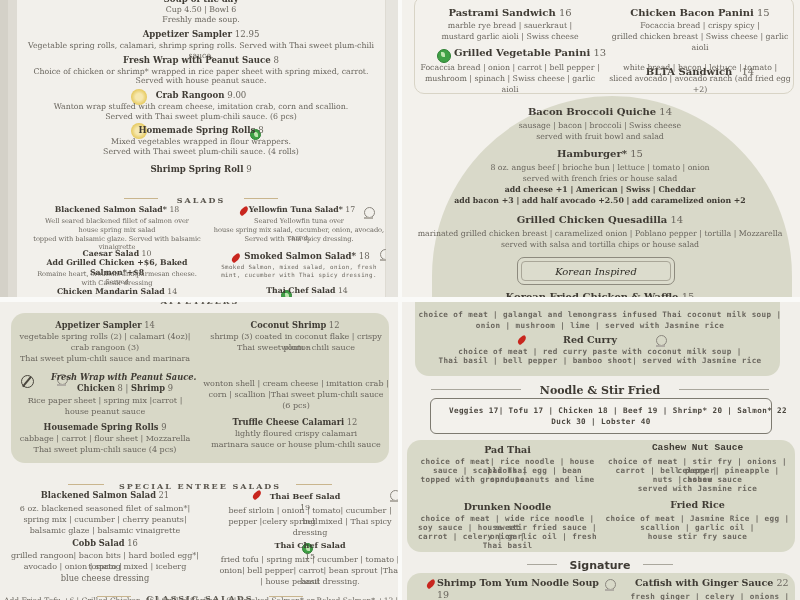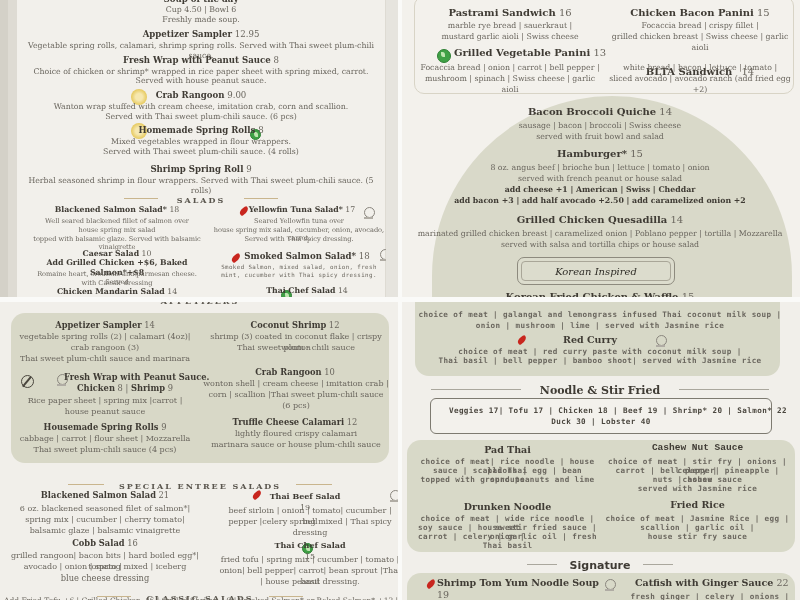--- a/index.html
+++ b/index.html
@@ -100,21 +100,20 @@
       <span class="t">Homemade Spring Rolls</span>
       <span class="p">8</span>
     </div>
     <div class="abs c fs9 d" style="left:0;top:137px;width:368px;">Mixed vegetables wrapped in flour wrappers.</div>
     <div class="abs c fs9 d" style="left:0;top:147px;width:368px;">Served with Thai sweet plum-chili sauce. (4 rolls)</div>
 
     <div class="abs c fs10" style="left:0;top:164px;width:368px;">
       <span class="t">Shrimp Spring Roll</span>
       <span class="p">9</span>
     </div>
-    <div class="abs c fs9 d" style="left:0;top:176px;width:368px;">Herbal seasoned shrimp in flour wrappers.  Served with Thai sweet plum-chili sauce. (5 rolls)</div>
 
     <div class="abs c" style="left:0;top:188px;width:368px;">
       <span class="rule" style="width:34px;margin-right:14px;"></span>
       <span class="sec-head">SALADS</span>
       <span class="rule" style="width:34px;margin-left:14px;"></span>
     </div>
 
     
     <div class="abs c fs9" style="left:10px;top:205px;width:180px;">
       <span class="t">Blackened Salmon Salad*</span>
@@ -174,21 +173,21 @@
     <span class="t">Pastrami Sandwich</span>
     <span class="p">16</span>
   </div>
   <div class="abs c fs9 d" style="left:20px;top:21px;width:180px;">marble rye bread | sauerkraut |</div>
   <div class="abs c fs9 d" style="left:20px;top:32px;width:180px;">mustard garlic aioli | Swiss cheese</div>
 
   <div class="abs c fs10" style="left:210px;top:7px;width:180px;">
     <span class="t">Chicken Bacon Panini</span>
     <span class="p">15</span>
   </div>
-  <div class="abs c fs9 d" style="left:210px;top:21px;width:180px;">Focaccia bread | crispy fillet |</div>
+  <div class="abs c fs9 d" style="left:210px;top:21px;width:180px;">Focaccia bread | crispy spicy |</div>
   <div class="abs c fs9 d" style="left:206px;top:32px;width:188px;">grilled chicken breast | Swiss cheese | garlic aioli</div>
 
   <span class="abs ic-veg" style="left:37px;top:45px;width:14px;height:14px;"></span>
   <div class="abs fs10" style="left:54px;top:47px;width:160px;">
     <span class="t">Grilled Vegetable Panini</span>
     <span class="p">13</span>
   </div>
   <div class="abs c fs9 d" style="left:20px;top:63px;width:180px;">Focaccia bread | onion | carrot | bell pepper |</div>
   <div class="abs c fs9 d" style="left:20px;top:74px;width:180px;">mushroom | spinach |  Swiss cheese | garlic aioli</div>
 
@@ -206,21 +205,21 @@
     <span class="p">14</span>
   </div>
   <div class="abs c fs9 d" style="left:0;top:121px;width:400px;">sausage | bacon | broccoli | Swiss cheese</div>
   <div class="abs c fs9 d" style="left:0;top:132px;width:400px;">served with fruit bowl and salad</div>
 
   <div class="abs c fs10" style="left:0;top:148px;width:400px;">
     <span class="t">Hamburger*</span>
     <span class="p">15</span>
   </div>
   <div class="abs c fs9 d" style="left:0;top:163px;width:400px;">8 oz. angus beef | brioche bun | lettuce | tomato | onion</div>
-  <div class="abs c fs9 d" style="left:0;top:174px;width:400px;">served with french peanut or house salad</div>
+  <div class="abs c fs9 d" style="left:0;top:174px;width:400px;">served with french fries or house salad</div>
   <div class="abs c fs9 t" style="left:0;top:185px;width:400px;">add  cheese +1 | American | Swiss   | Cheddar</div>
   <div class="abs c fs9 t" style="left:0;top:196px;width:400px;">add bacon +3 | add half avocado +2.50 | add caramelized onion +2</div>
 
   <div class="abs c fs10" style="left:0;top:214px;width:400px;">
     <span class="t">Grilled  Chicken Quesadilla</span>
     <span class="p">14</span>
   </div>
   <div class="abs c fs9 d" style="left:0;top:229px;width:400px;">marinated grilled chicken breast | caramelized onion | Poblano pepper | tortilla | Mozzarella</div>
   <div class="abs c fs9 d" style="left:0;top:240px;width:400px;">served with salsa and tortilla chips or house salad</div>
 
@@ -241,21 +240,21 @@
   <div class="abs c fs10" style="left:15px;top:20px;width:180px;">
     <span class="t">Appetizer  Sampler</span>
     <span class="p">14</span>
   </div>
   <div class="abs c fs9 d" style="left:10px;top:32px;width:190px;">vegetable spring rolls (2) | calamari  (4oz)|</div>
   <div class="abs c fs9 d" style="left:10px;top:43px;width:190px;">crab rangoon (3)</div>
   <div class="abs c fs9 d" style="left:5px;top:54px;width:200px;">Thai sweet plum-chili sauce and marinara</div>
 
   <span class="abs ic-nogluten" style="left:21px;top:71px;"></span>
   <span class="abs ic-gf" style="left:38px;top:70px;"></span>
-  <div class="abs fs10 t" style="left:64px;top:72px;width:160px;">Fresh Wrap with Peanut Sauce.</div>
+  <div class="abs fs10 t" style="left:51px;top:72px;width:160px;font-style:italic;">Fresh Wrap with Peanut Sauce.</div>
   <div class="abs c fs10" style="left:60px;top:83px;width:130px;">
     <span class="t">Chicken</span>
     <span class="p">8</span>
     <span class="p">|</span>
     <span class="t">Shrimp</span>
     <span class="p">9</span>
   </div>
   <div class="abs c fs9 d" style="left:15px;top:96px;width:180px;">Rice paper sheet | spring mix |carrot |</div>
   <div class="abs c fs9 d" style="left:15px;top:107px;width:180px;">house peanut sauce</div>
 
@@ -266,24 +265,20 @@
   <div class="abs c fs9 d" style="left:10px;top:134px;width:190px;">cabbage | carrot  |  flour sheet | Mozzarella</div>
   <div class="abs c fs9 d" style="left:10px;top:145px;width:190px;">Thai sweet plum-chili sauce (4 pcs)</div>
 
   <div class="abs c fs10" style="left:205px;top:20px;width:180px;">
     <span class="t">Coconut Shrimp</span>
     <span class="p">12</span>
   </div>
   <div class="abs c fs9 d" style="left:200px;top:32px;width:192px;">shrimp (3) coated in coconut flake | crispy wonton</div>
   <div class="abs c fs9 d" style="left:200px;top:43px;width:192px;">Thai sweet plum - chili sauce</div>
 
-  <div class="abs c fs10" style="left:205px;top:67px;width:180px;">
-    <span class="t">Crab Rangoon</span>
-    <span class="p">10</span>
-  </div>
   <div class="abs c fs9 d" style="left:200px;top:79px;width:192px;">wonton shell | cream cheese | imitation crab |</div>
   <div class="abs c fs9 d" style="left:200px;top:90px;width:192px;">corn | scallion |Thai sweet plum-chili sauce</div>
   <div class="abs c fs9 d" style="left:200px;top:101px;width:192px;">(6 pcs)</div>
 
   <div class="abs c fs10" style="left:205px;top:117px;width:180px;">
     <span class="t">Truffle Cheese Calamari</span>
     <span class="p">12</span>
   </div>
   <div class="abs c fs9 d" style="left:200px;top:129px;width:192px;">lightly floured crispy calamari</div>
   <div class="abs c fs9 d" style="left:200px;top:140px;width:192px;">marinara sauce or house plum-chili  sauce</div>
@@ -292,21 +287,21 @@
     <span class="rule" style="width:36px;margin-right:10px;"></span>
     <span class="sec-head">SPECIAL ENTREE SALADS</span>
     <span class="rule" style="width:36px;margin-left:10px;"></span>
   </div>
 
   <div class="abs c fs10" style="left:15px;top:190px;width:180px;">
     <span class="t">Blackened Salmon Salad</span>
     <span class="p">21</span>
   </div>
   <div class="abs c fs9 d" style="left:10px;top:204px;width:190px;">6 oz. blackened seasoned filet of salmon*|</div>
-  <div class="abs c fs9 d" style="left:10px;top:215px;width:190px;">spring mix | cucumber | cherry tomato|</div>
+  <div class="abs c fs9 d" style="left:10px;top:215px;width:190px;">spring mix | cucumber | cherry peanuts|</div>
   <div class="abs c fs9 d" style="left:10px;top:226px;width:190px;">balsamic glaze | balsamic vinaigrette</div>
 
   <div class="abs c fs10" style="left:15px;top:238px;width:180px;">
     <span class="t">Cobb Salad</span>
     <span class="p">16</span>
   </div>
   <div class="abs c fs9 d" style="left:5px;top:251px;width:200px;">grilled rangoon|  bacon bits | hard boiled egg*| tomato |</div>
   <div class="abs c fs9 d" style="left:10px;top:262px;width:190px;">avocado | onion | spring mixed | iceberg</div>
   <div class="abs c fs10 d" style="left:10px;top:273px;width:190px;">blue cheese dressing</div>
 

